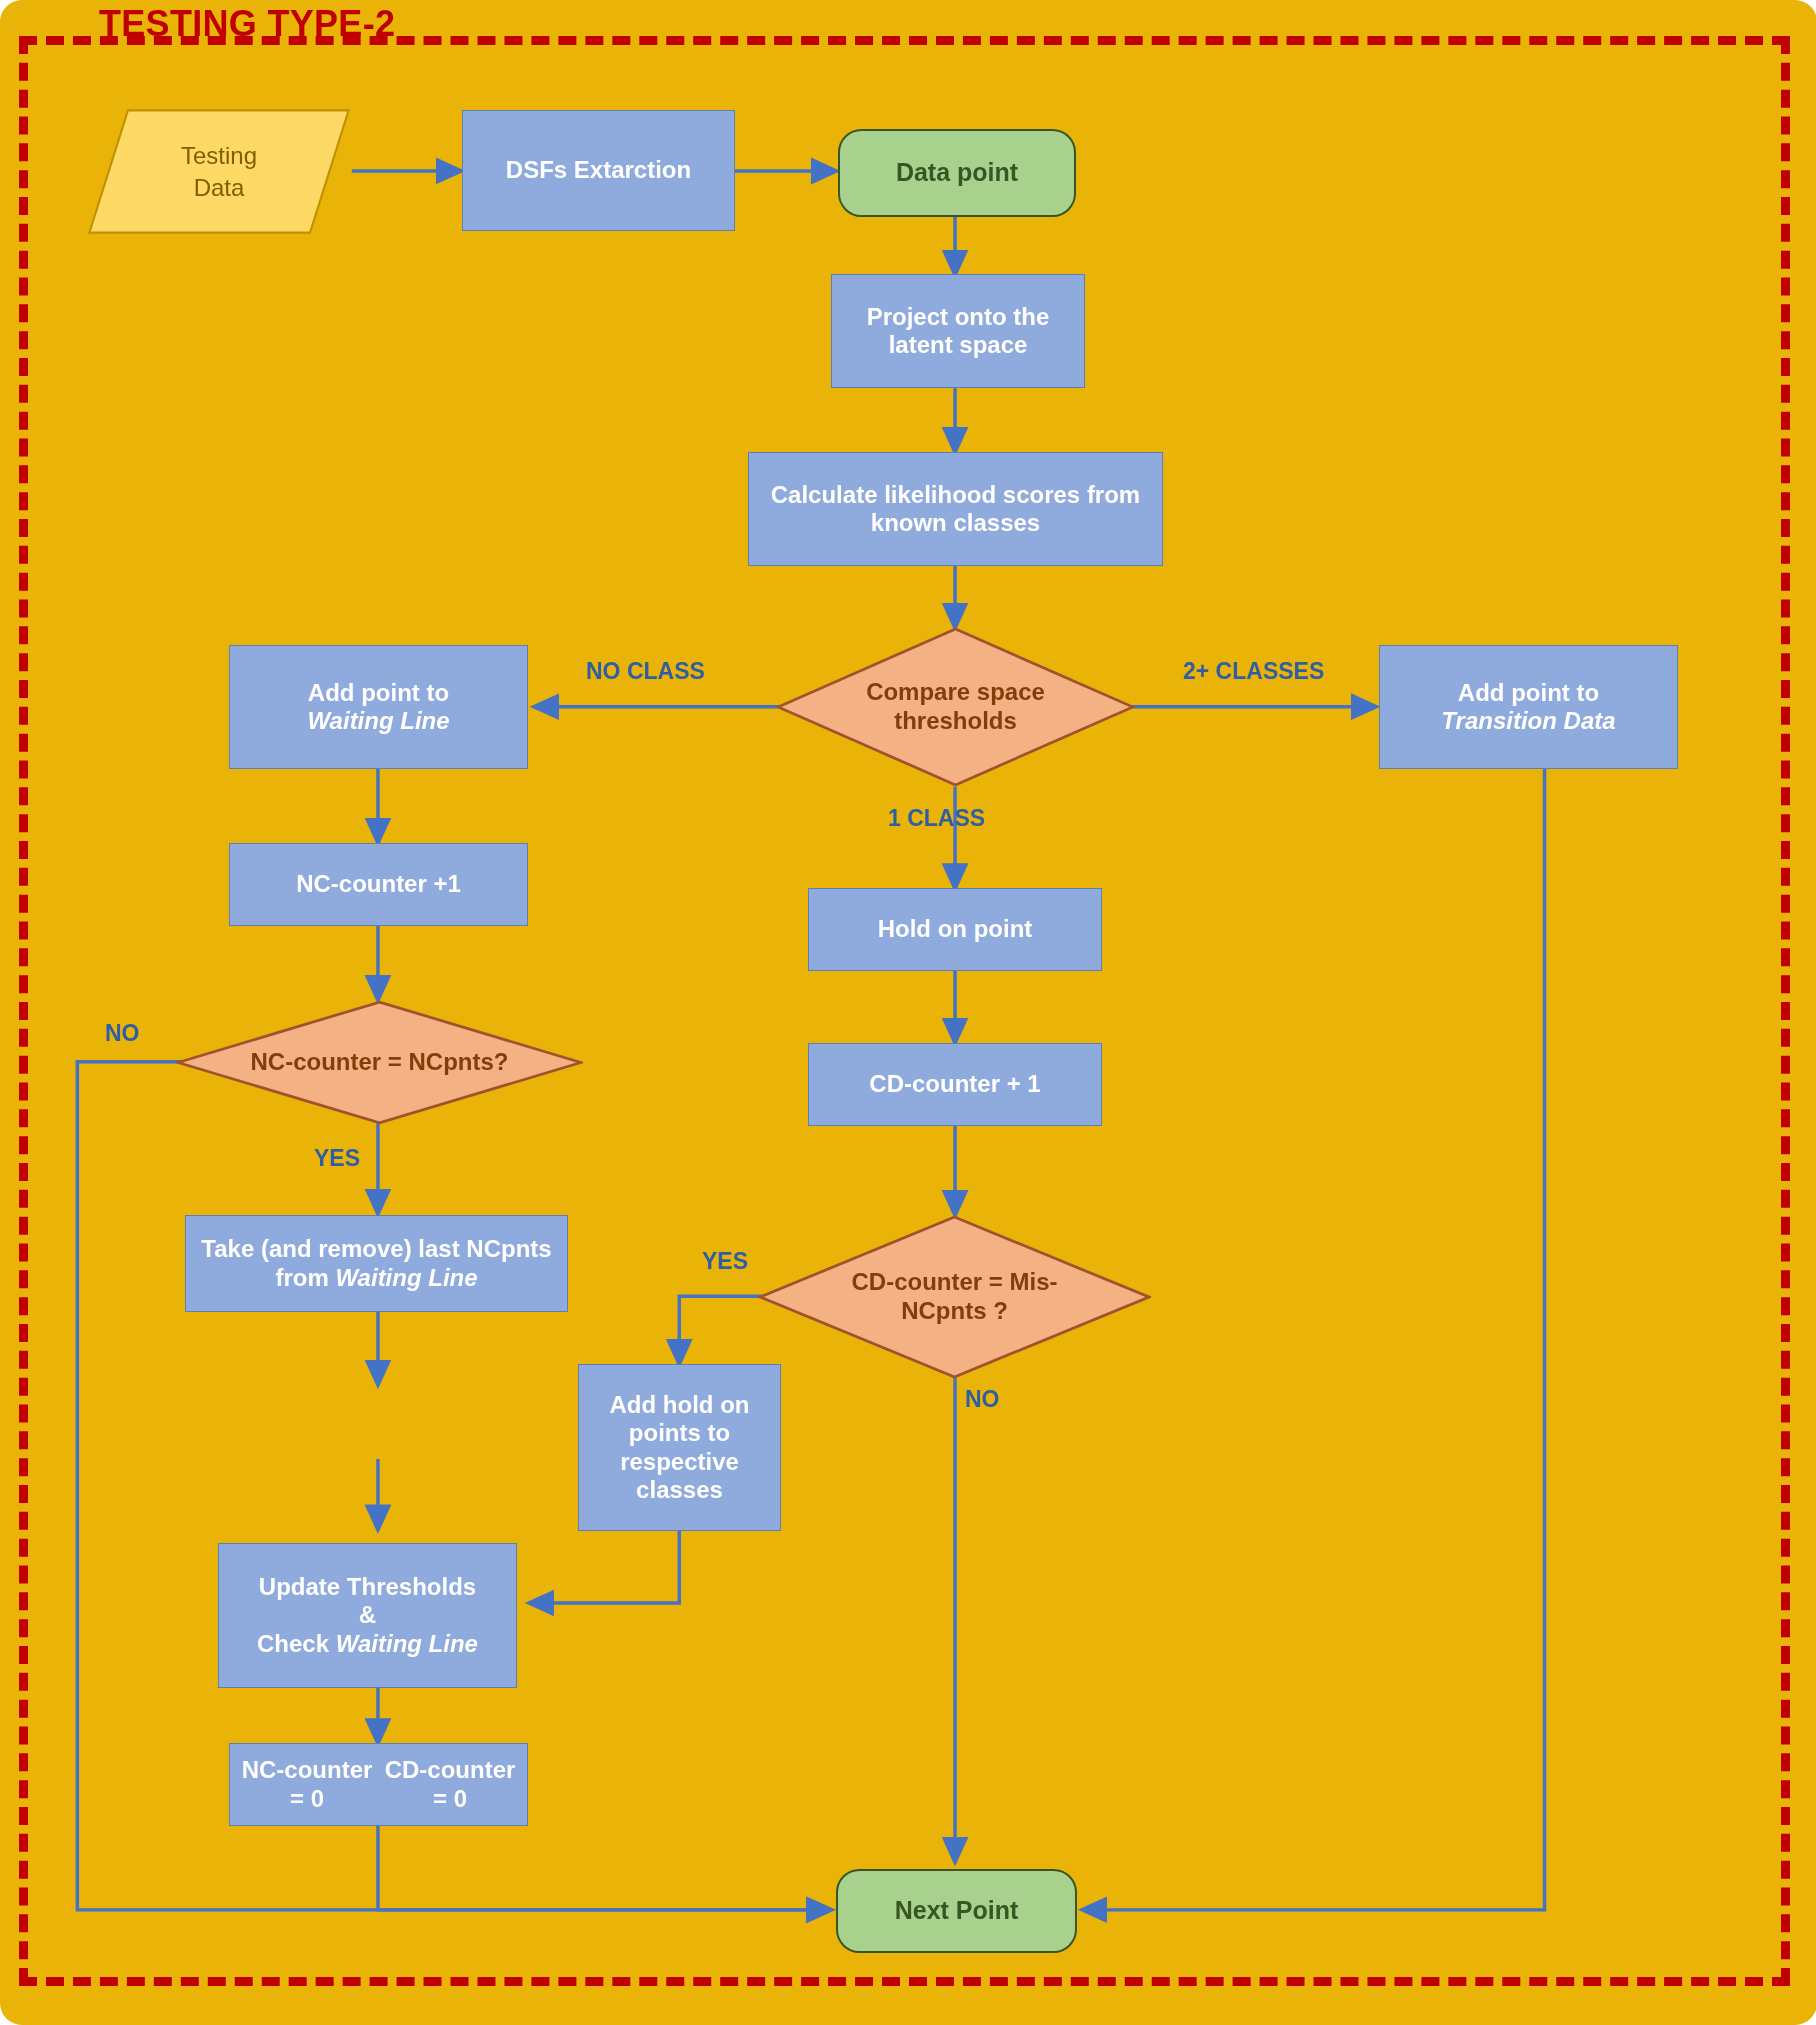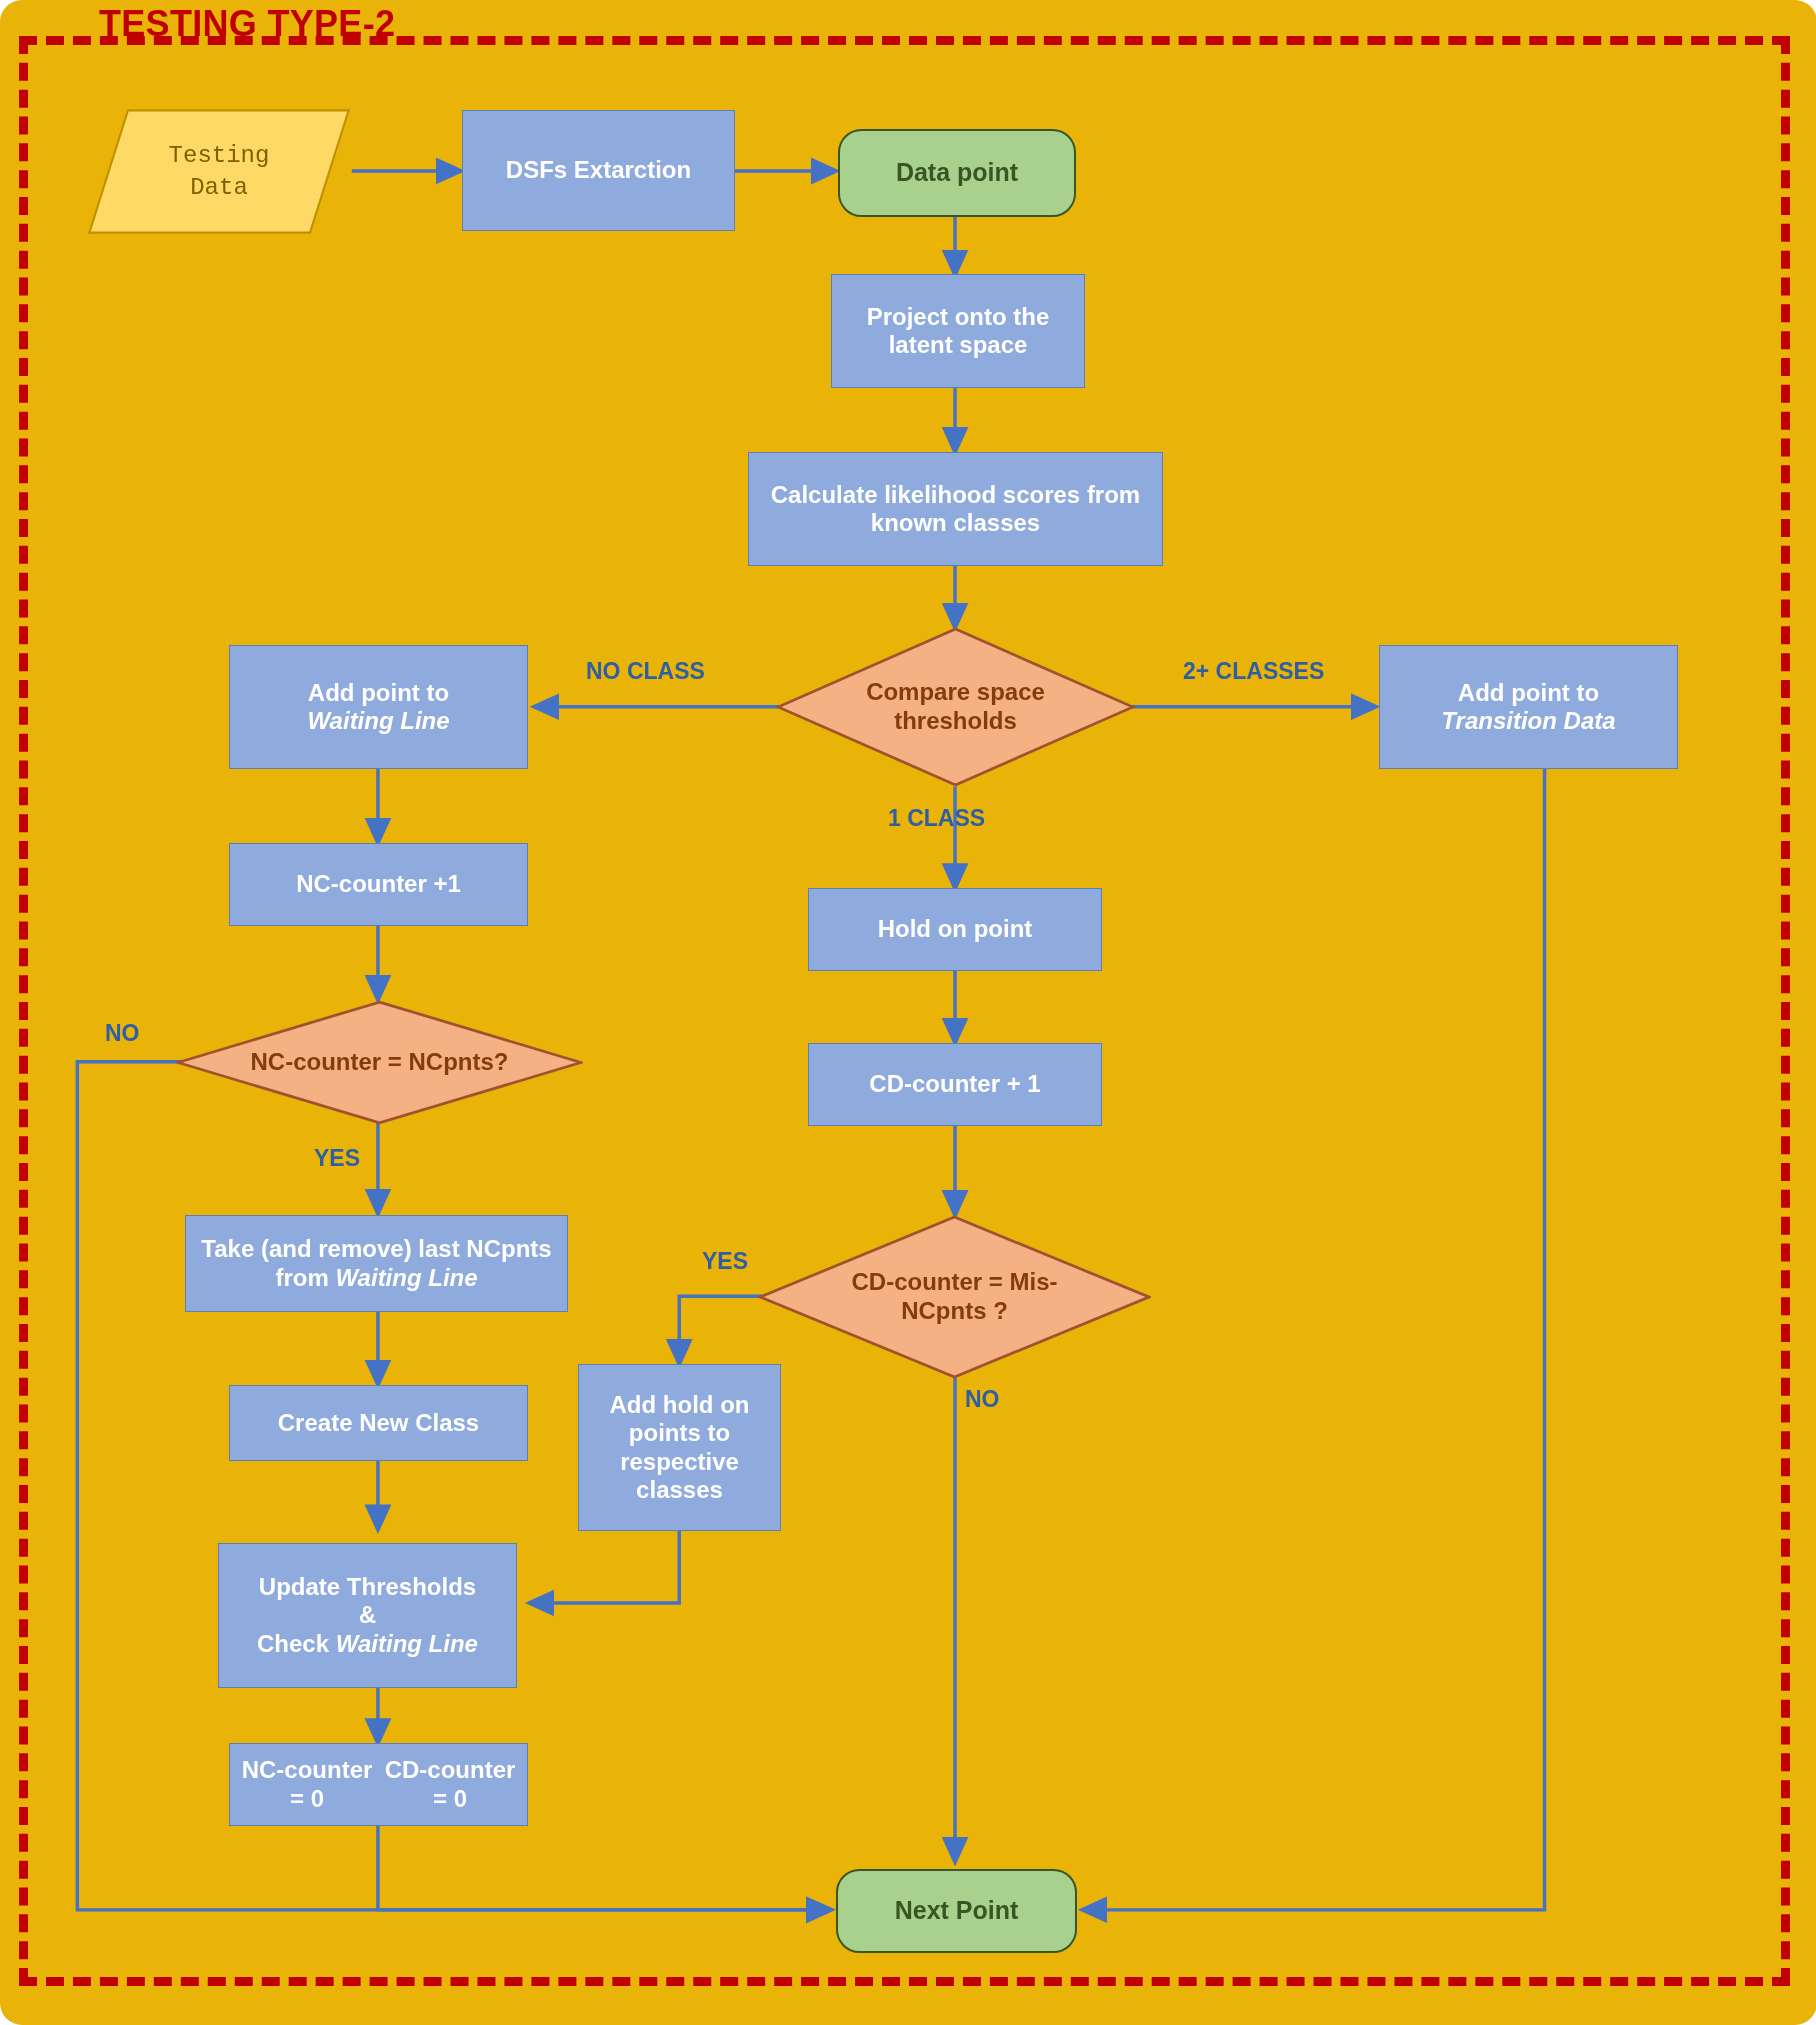--- a/index.html
+++ b/index.html
@@ -90,21 +90,20 @@
   .terminator {
     background: #A9D18E;
     border: 2.1px solid #375623;
     border-radius: 23.4px;
     color: #375623;
     font-size: 25px;
     font-weight: bold;
   }
   .io-wrap {
     position: absolute;
-    font-family: Liberation Mono, monospace;
   }
   .io-shape { position:absolute; left:0; top:0; width:100%; height:100%; }
   .io-label {
     position: absolute;
     left: 0; top: 0; width: 100%; height: 100%;
     display: flex; align-items: center; justify-content: center;
     color: #7F6000;
     font-size: 24px;
     font-weight: normal;
     text-align: center;
@@ -252,23 +251,20 @@
     </svg>
     <div class="decision-label" style="width:62%;">CD-counter = Mis-NCpnts ?</div>
   </div>
 
   <div class="node process" style="left:185px; top:1215px; width:383px; height:97px;">
     <span>
       <span>Take (and remove) last NCpnts from </span><span class="it">Waiting Line</span>
     </span>
   </div>
 
-  <div class="node process" style="left:229px; top:1385px; width:299px; height:76px;">
-    <span>Create New Class</span>
-  </div>
 
   <div class="node process" style="left:578px; top:1364px; width:203px; height:167px;">
     <span>Add hold on points to respective classes</span>
   </div>
 
   <div class="node process" style="left:218px; top:1529px; width:299px; height:145px; flex-direction:column;margin-top:14px;">
     <span>Update Thresholds</span>
     <span>&amp;</span>
     <span>
       <span>Check </span><span class="it">Waiting Line</span>

